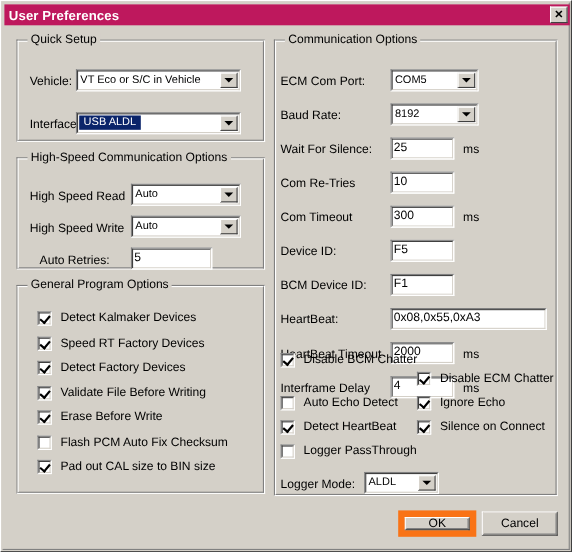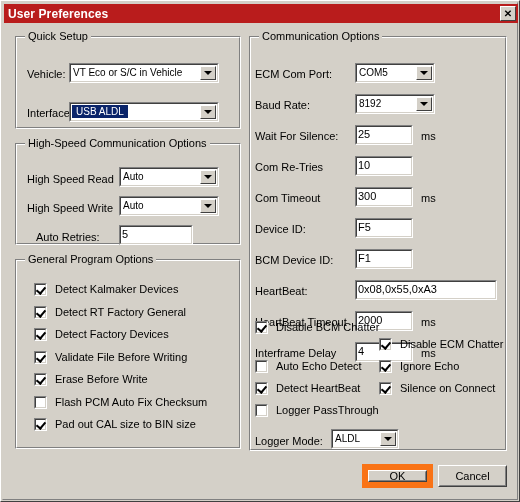--- a/index.html
+++ b/index.html
@@ -31,21 +31,21 @@
     border-right: 1px solid #808080;
     border-bottom: 1px solid #808080;
     box-sizing: border-box;
     pointer-events: none;
   }
   
   #titlebar {
     position: absolute;
     left: 3px; top: 3px;
     width: 514px; height: 19px;
-    background: #b91c1c;
+    background: #be185d;
     display: flex;
     align-items: center;
   }
   #title-text {
     color: #ffffff;
     font-weight: bold;
     font-size: 12px;
     margin-left: 4px;
     letter-spacing: 0.1px;
     white-space: nowrap;
@@ -338,21 +338,21 @@
     <div class="groupbox-inner"></div>
     <span class="group-label">General Program Options</span>
   </div>
   <div id="general-checks">
       <div class="checkrow" style="left: 33px; top: 282px;">
         <span class="checkbox checked"></span>
         <span class="check-label">Detect Kalmaker Devices</span>
       </div>
       <div class="checkrow" style="left: 33px; top: 304.5px;">
         <span class="checkbox checked"></span>
-        <span class="check-label">Detect RT Factory General</span>
+        <span class="check-label">Speed RT Factory Devices</span>
       </div>
       <div class="checkrow" style="left: 33px; top: 327px;">
         <span class="checkbox checked"></span>
         <span class="check-label">Detect Factory Devices</span>
       </div>
       <div class="checkrow" style="left: 33px; top: 349.5px;">
         <span class="checkbox checked"></span>
         <span class="check-label">Validate File Before Writing</span>
       </div>
       <div class="checkrow" style="left: 33px; top: 372px;">

